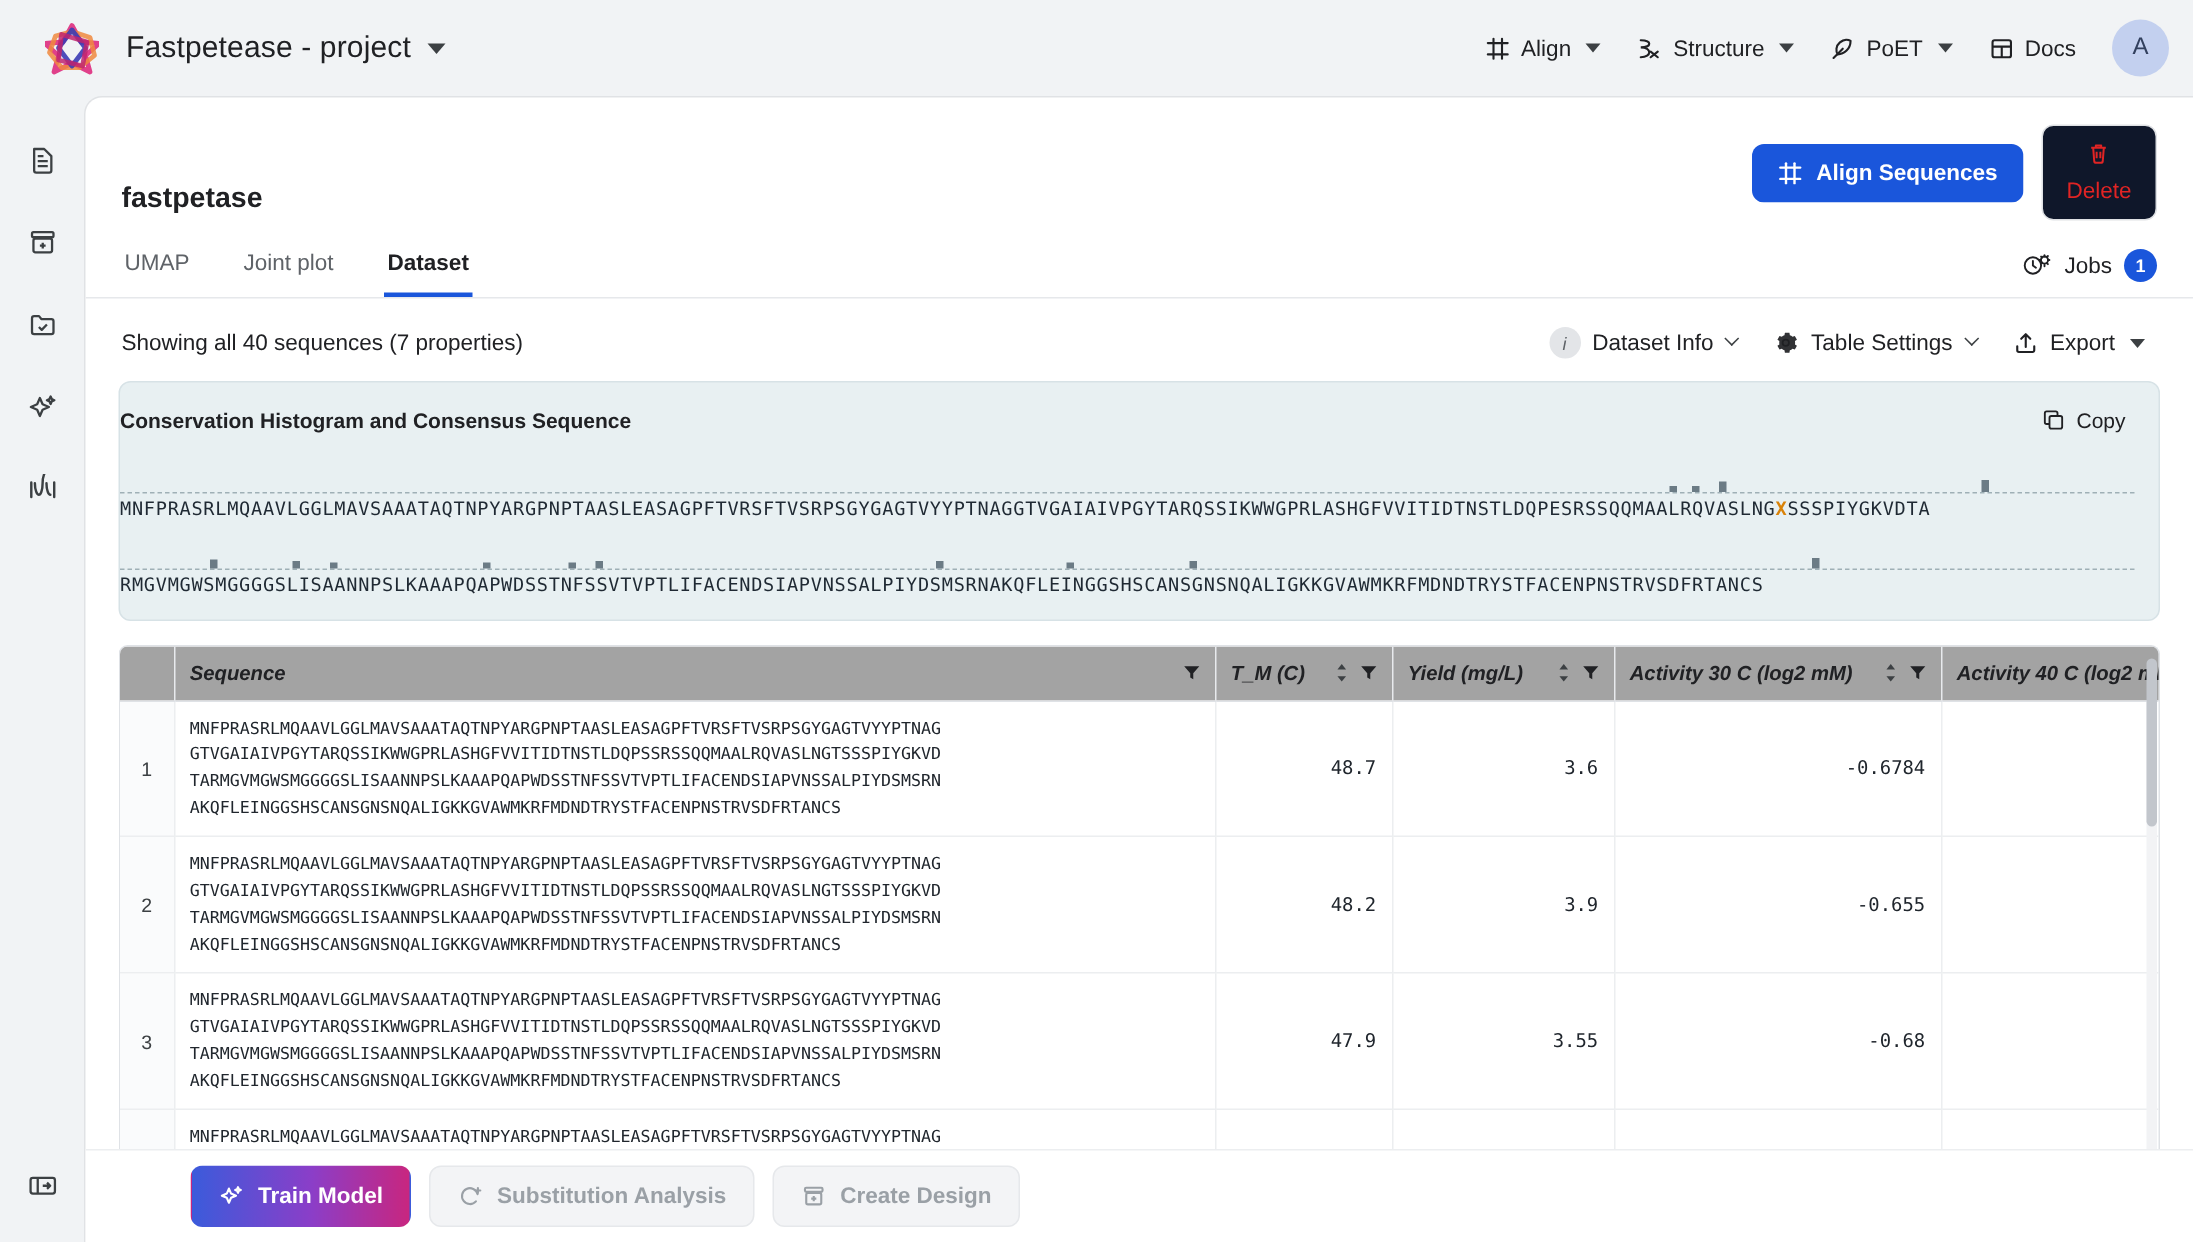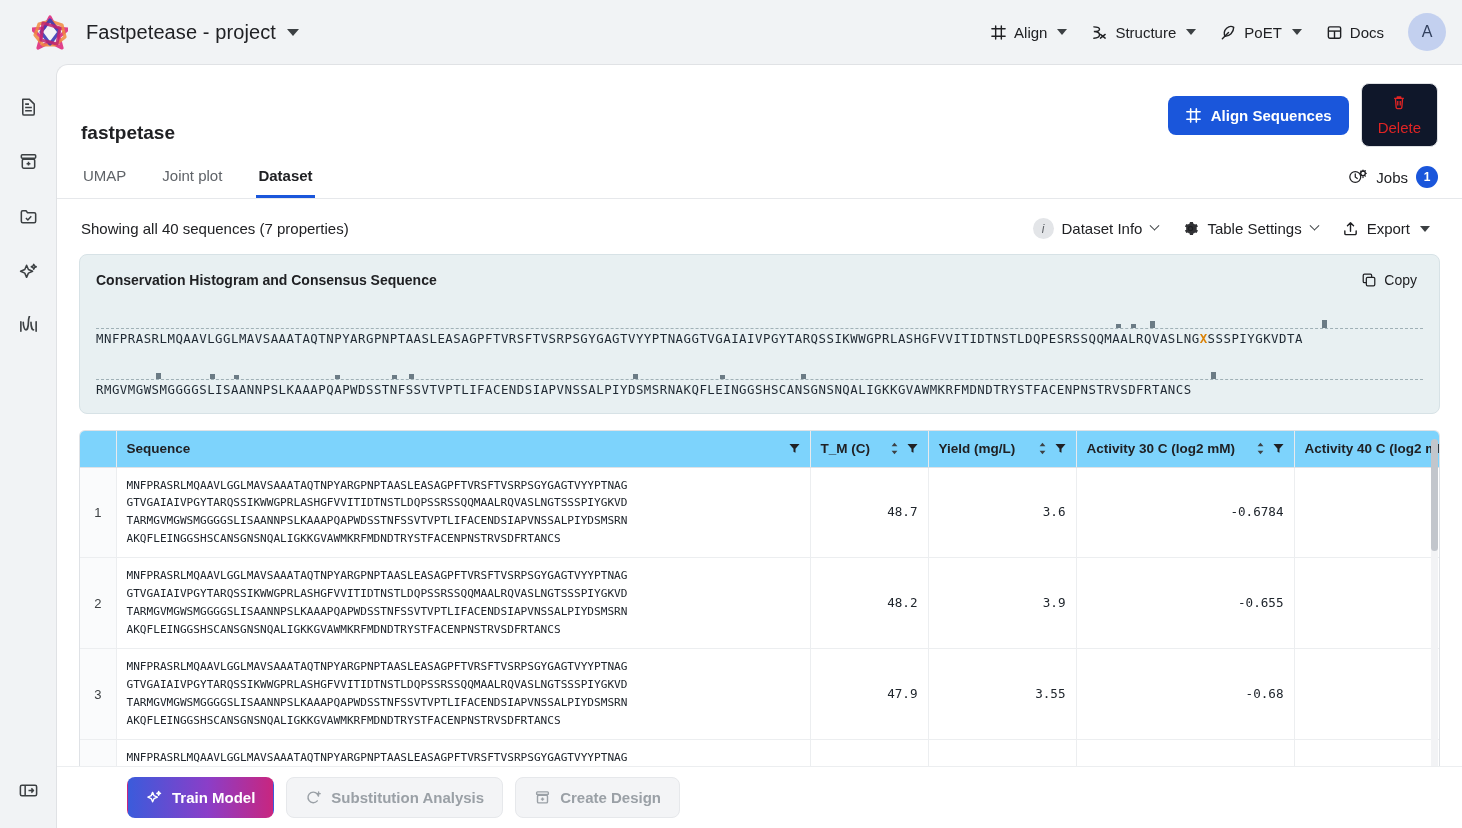--- a/index.html
+++ b/index.html
@@ -8,23 +8,22 @@
     font-family: "Liberation Sans", sans-serif;
     background: #f1f3f5;
     overflow: hidden;
   }
   .app { position: relative; width: 1462px; height: 828px; display: flex; flex-direction: column; }
 
   
   .topbar {
     height: 64px; flex: 0 0 64px;
     display: flex; align-items: center;
-    padding: 0 16px 0 14px;
+    padding: 0 16px 0 30px;
     background: #f1f3f5;
-    margin-left: 18px;
   }
   .brand-logo { width: 36px; height: 36px; flex: 0 0 36px; margin-right: 18px; }
   .proj-title {
     font-size: 20px; color: #202124; font-weight: 400; letter-spacing: .1px;
   }
   .caret-down {
     display: inline-block; width: 0; height: 0; margin-left: 11px;
     border-left: 6px solid transparent; border-right: 6px solid transparent;
     border-top: 7px solid #3c4043; vertical-align: middle;
   }
@@ -134,21 +133,21 @@
     border-right: 1.6px solid #3c4043; border-bottom: 1.6px solid #3c4043;
     transform: rotate(45deg) translate(-2px,-2px);
   }
 
   
   .cons-panel {
     margin: 0 22px 0 22px;
     background: #e8f0f2;
     border: 1px solid #d7e2e6;
     border-radius: 8px;
-    padding: 14px 16px 16px 16px;
+    padding: 14px 16px 16px 0;
   }
   .cons-head { display: flex; align-items: center; }
   .cons-title { font-size: 14px; font-weight: 700; color: #202124; }
   .cons-head-spacer { flex: 1 1 auto; }
   .copy-btn {
     display: flex; align-items: flex-end; gap: 7px; cursor: pointer;
     font-size: 14px; color: #202124; padding: 3px 6px; border-radius: 5px;
   }
 
   .cons-block { margin-top: 20px; }
@@ -176,25 +175,25 @@
     margin: 16px 22px 0 22px;
     border: 1px solid #dfe2e6; border-bottom: none;
     border-top-left-radius: 6px; border-top-right-radius: 6px;
     flex: 1 1 auto; min-height: 0;
     display: flex; flex-direction: column;
     overflow: hidden; position: relative;
     background: #fff;
   }
   .tbl { border-collapse: collapse; table-layout: fixed; width: 1418px; }
   .tbl thead th {
-    background: #7dd3fc; border-bottom: 1px solid #dfe2e6;
+    background: #a3a3a3; border-bottom: 1px solid #dfe2e6;
     border-right: 1px solid #e8eaed;
     height: 36px; padding: 0 10px;
     font-size: 13.5px; font-weight: 700; color: #202124;
-    text-align: left; vertical-align: middle;
+    text-align: left; vertical-align: middle; font-style: italic;
   }
   .th-inner { display: flex; align-items: center; width: 100%; }
   .th-spacer { flex: 1 1 auto; }
   .sort-ic { margin: 0 8px 0 8px; color: #3c4043; flex: 0 0 auto; cursor: pointer; }
   .filter-ic { color: #202124; flex: 0 0 auto; cursor: pointer; }
   .col-idx { width: 36px; }
   .col-seq { width: 694px; }
   .col-tm  { width: 118px; }
   .col-yield { width: 148px; }
   .col-a30 { width: 218px; }

